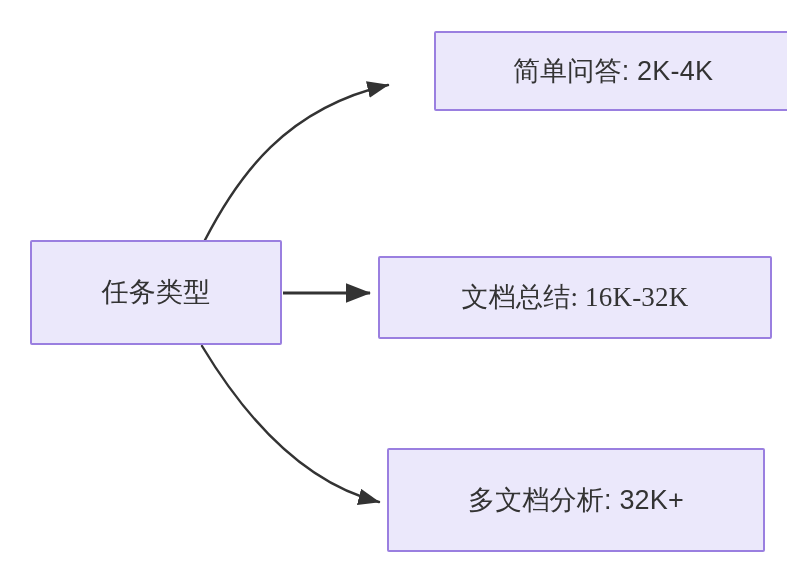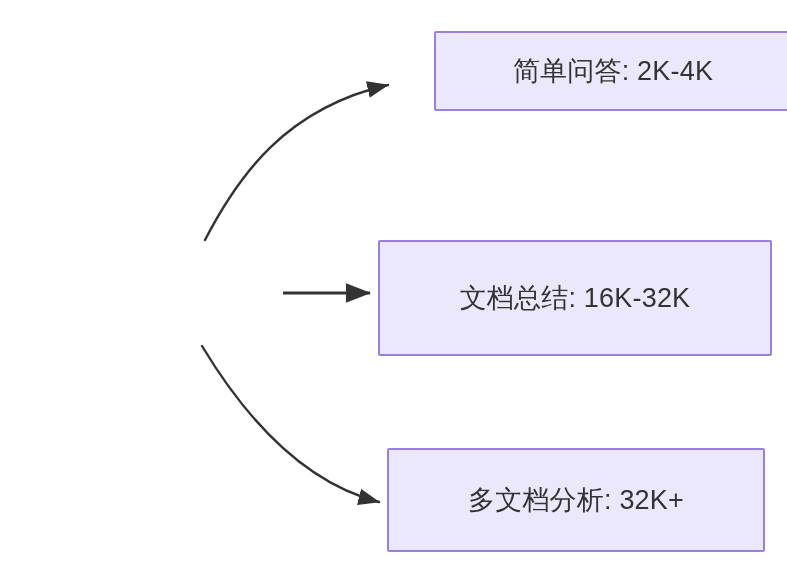--- a/index.html
+++ b/index.html
@@ -38,21 +38,21 @@
   .node-label {
     color: #333333;
     font-size: 27px;
     line-height: 1.2;
     letter-spacing: 0.2px;
     white-space: nowrap;
     text-align: center;
   }
   #node-root      { left: 30px;  top: 240px; width: 252px; height: 105px; }
   #node-simple-qa { left: 396px; top: 31px;  width: 358px; height: 80px; margin-left: 38px; }
-  #node-doc-sum   { left: 378px; top: 240px; width: 394px; height: 116px; }
+  #node-doc-sum   { left: 378px; top: 256px; width: 394px; height: 83px; font-family: Liberation Serif, serif; }
   #node-multi-doc { left: 387px; top: 448px; width: 378px; height: 104px; }
 </style>
 </head>
 <body>
 
 <div id="diagram-canvas">
 
   <svg id="edge-layer" viewBox="0 0 787 572" width="787" height="572" xmlns="http://www.w3.org/2000/svg">
     <defs>
       <marker id="arrowhead" markerWidth="9" markerHeight="7" refX="8.6" refY="3.5" orient="auto" markerUnits="strokeWidth">
@@ -60,20 +60,23 @@
       </marker>
     </defs>
 
     <path d="M 205 240 C 238 176, 286 108, 388 85" fill="none" stroke="#333333" stroke-width="2.4" stroke-linecap="round" marker-end="url(#arrowhead)"></path>
 
     <path d="M 283 293 L 370 293" fill="none" stroke="#333333" stroke-width="2.8" stroke-linecap="butt" marker-end="url(#arrowhead)"></path>
 
     <path d="M 202 346 C 243 414, 300 482, 379 502" fill="none" stroke="#333333" stroke-width="2.4" stroke-linecap="round" marker-end="url(#arrowhead)"></path>
   </svg>
 
+  <div class="node" id="node-root">
+    <span class="node-label">任务类型</span>
+  </div>
 
   <div class="node" id="node-simple-qa">
     <span class="node-label">简单问答: 2K-4K</span>
   </div>
 
   <div class="node" id="node-doc-sum">
     <span class="node-label">文档总结: 16K-32K</span>
   </div>
 
   <div class="node" id="node-multi-doc">

